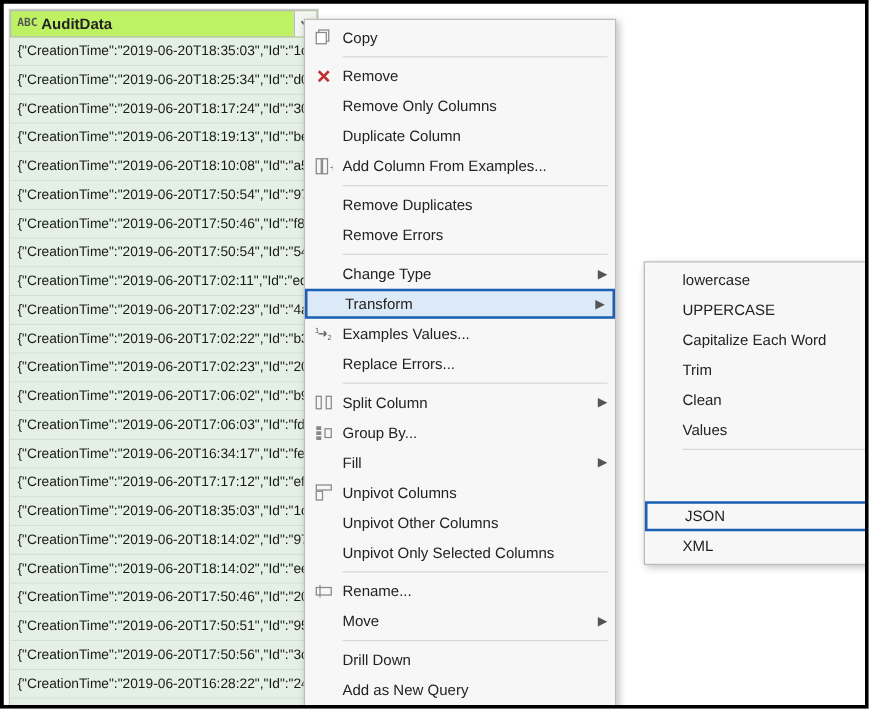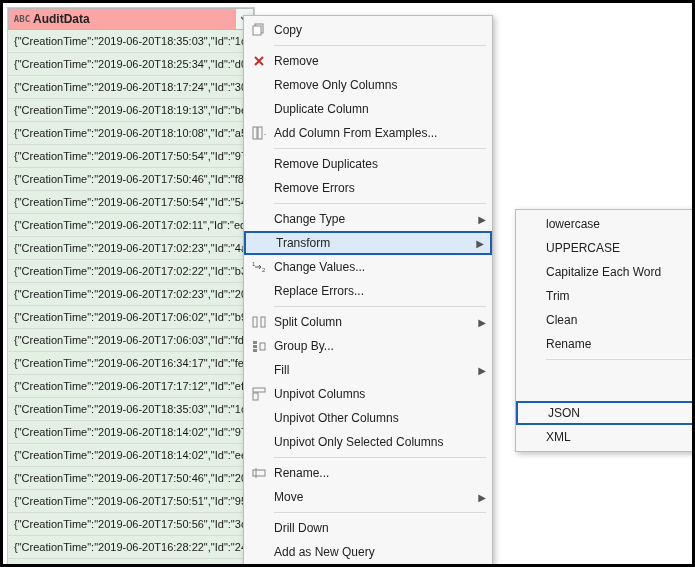--- a/index.html
+++ b/index.html
@@ -18,21 +18,21 @@
     background: #fff;
   }
   .col {
     position: absolute;
     left: 4px; top: 4px;
     width: 248px;
     border: 1px solid #ccc;
     border-collapse: collapse;
   }
   .col-header {
-    background: #fca5a5;
+    background: #bef264;
     border: 1px solid #bbb;
     height: 22px;
     display: flex;
     align-items: center;
     padding: 0 4px;
     position: relative;
     font-weight: bold;
   }
   .col-header .type-icon {
     width: 18px; display: inline-flex; align-items: center; justify-content: center;
@@ -190,21 +190,21 @@
       </div>
     <div class="mi">
       <span class="icon">
         <svg width="14" height="14" viewBox="0 0 14 14">
             <text x="0" y="6" font-size="6" fill="#555">1</text>
             <path d="M3 7 L9 7" stroke="#555"></path>
             <path d="M9 7 L7 5 M9 7 L7 9" stroke="#555"></path>
             <text x="10" y="12" font-size="6" fill="#555">2</text>
           </svg>
       </span>
-      <span>Change Values...</span>
+      <span>Examples Values...</span>
     </div>
     <div class="mi">
         <span>Replace Errors...</span>
       </div>
     <div class="sep"></div>
     <div class="mi">
       <span class="icon">
         <svg width="14" height="14" viewBox="0 0 14 14">
             <rect x="1" y="2" width="4" height="10" fill="none" stroke="#888"></rect>
             <rect x="9" y="2" width="4" height="10" fill="none" stroke="#888"></rect>
@@ -276,21 +276,21 @@
     <div class="mi">
         <span>Capitalize Each Word</span>
       </div>
     <div class="mi">
         <span>Trim</span>
       </div>
     <div class="mi">
         <span>Clean</span>
       </div>
     <div class="mi">
-        <span>Rename</span>
+        <span>Values</span>
       </div>
     <div class="sep"></div>
     <div class="mi hl-sub">
         <span>JSON</span>
       </div>
     <div class="mi">
         <span>XML</span>
       </div>
   </div>
 

